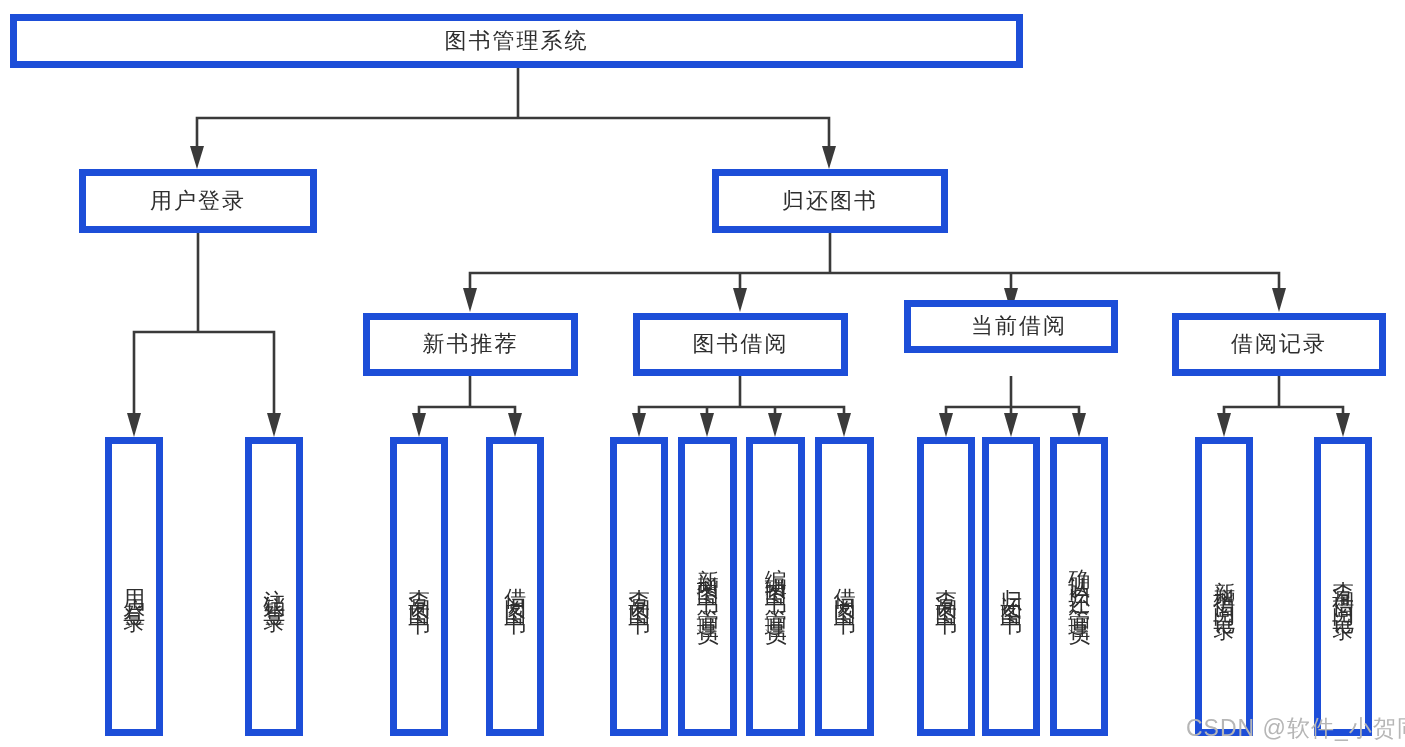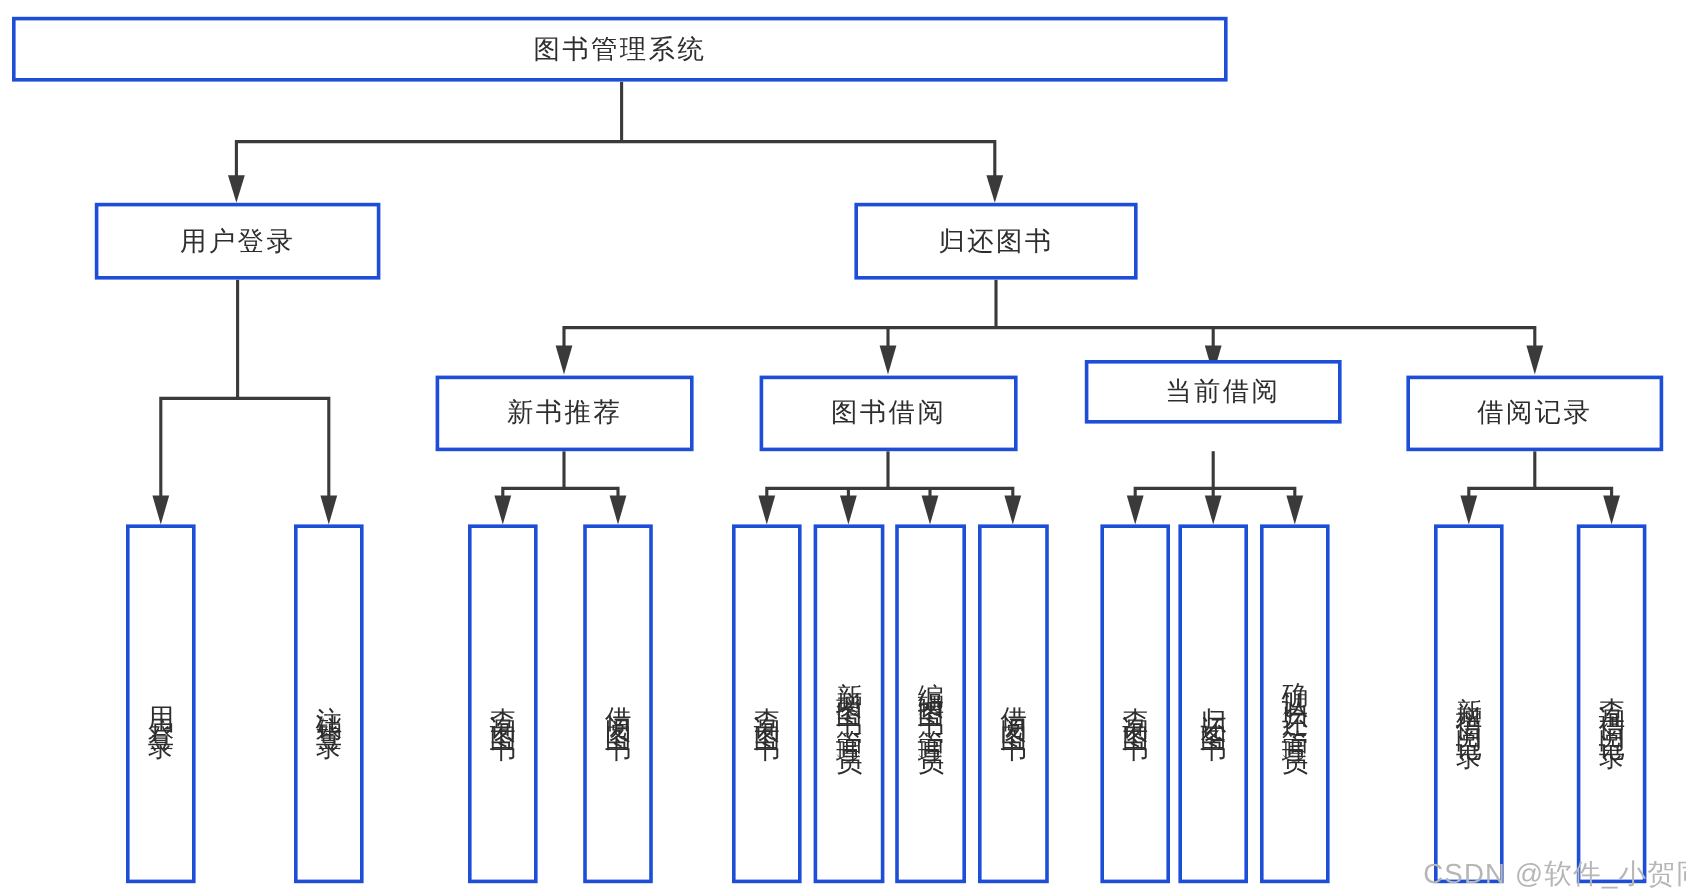--- a/index.html
+++ b/index.html
@@ -9,21 +9,21 @@
     background:#ffffff;
     font-family:"Liberation Sans",sans-serif;
     overflow:hidden;
   }
   .connectors{position:absolute;left:0;top:0;z-index:1;}
   .connectors path{fill:none;stroke:#3a3a3a;stroke-width:2.6;}
   .connectors polygon{fill:#3a3a3a;stroke:none;}
   .node{
     position:absolute;
     box-sizing:border-box;
-    border:3px solid #1d4ed8;
+    border:7px solid #1d4ed8;
     background:#ffffff;
     display:flex;align-items:center;justify-content:center;
     color:#2e2e2e;
     font-size:22px;
     letter-spacing:2px;
     z-index:2;
     text-align:center;
     line-height:1.2;
   }
   .node.v{

